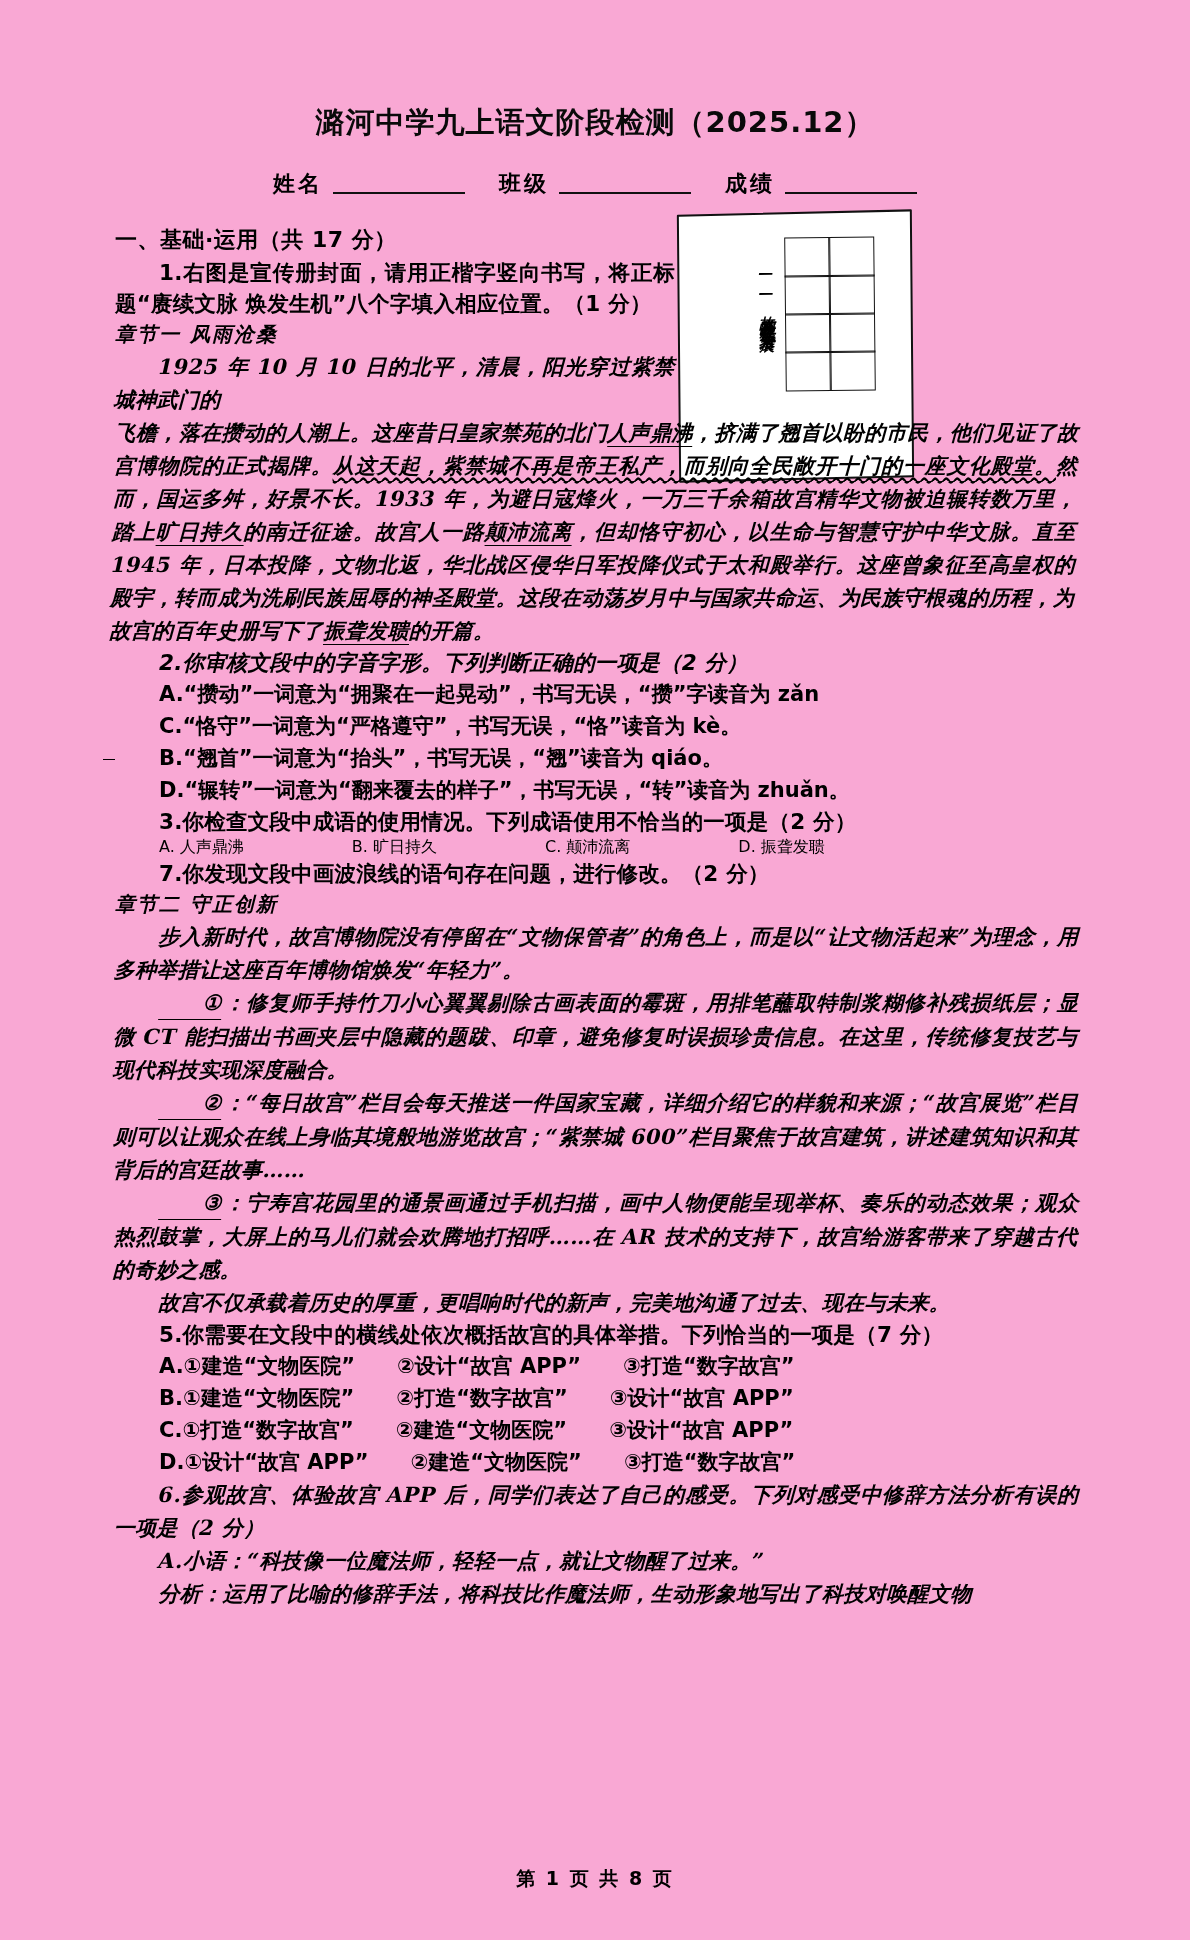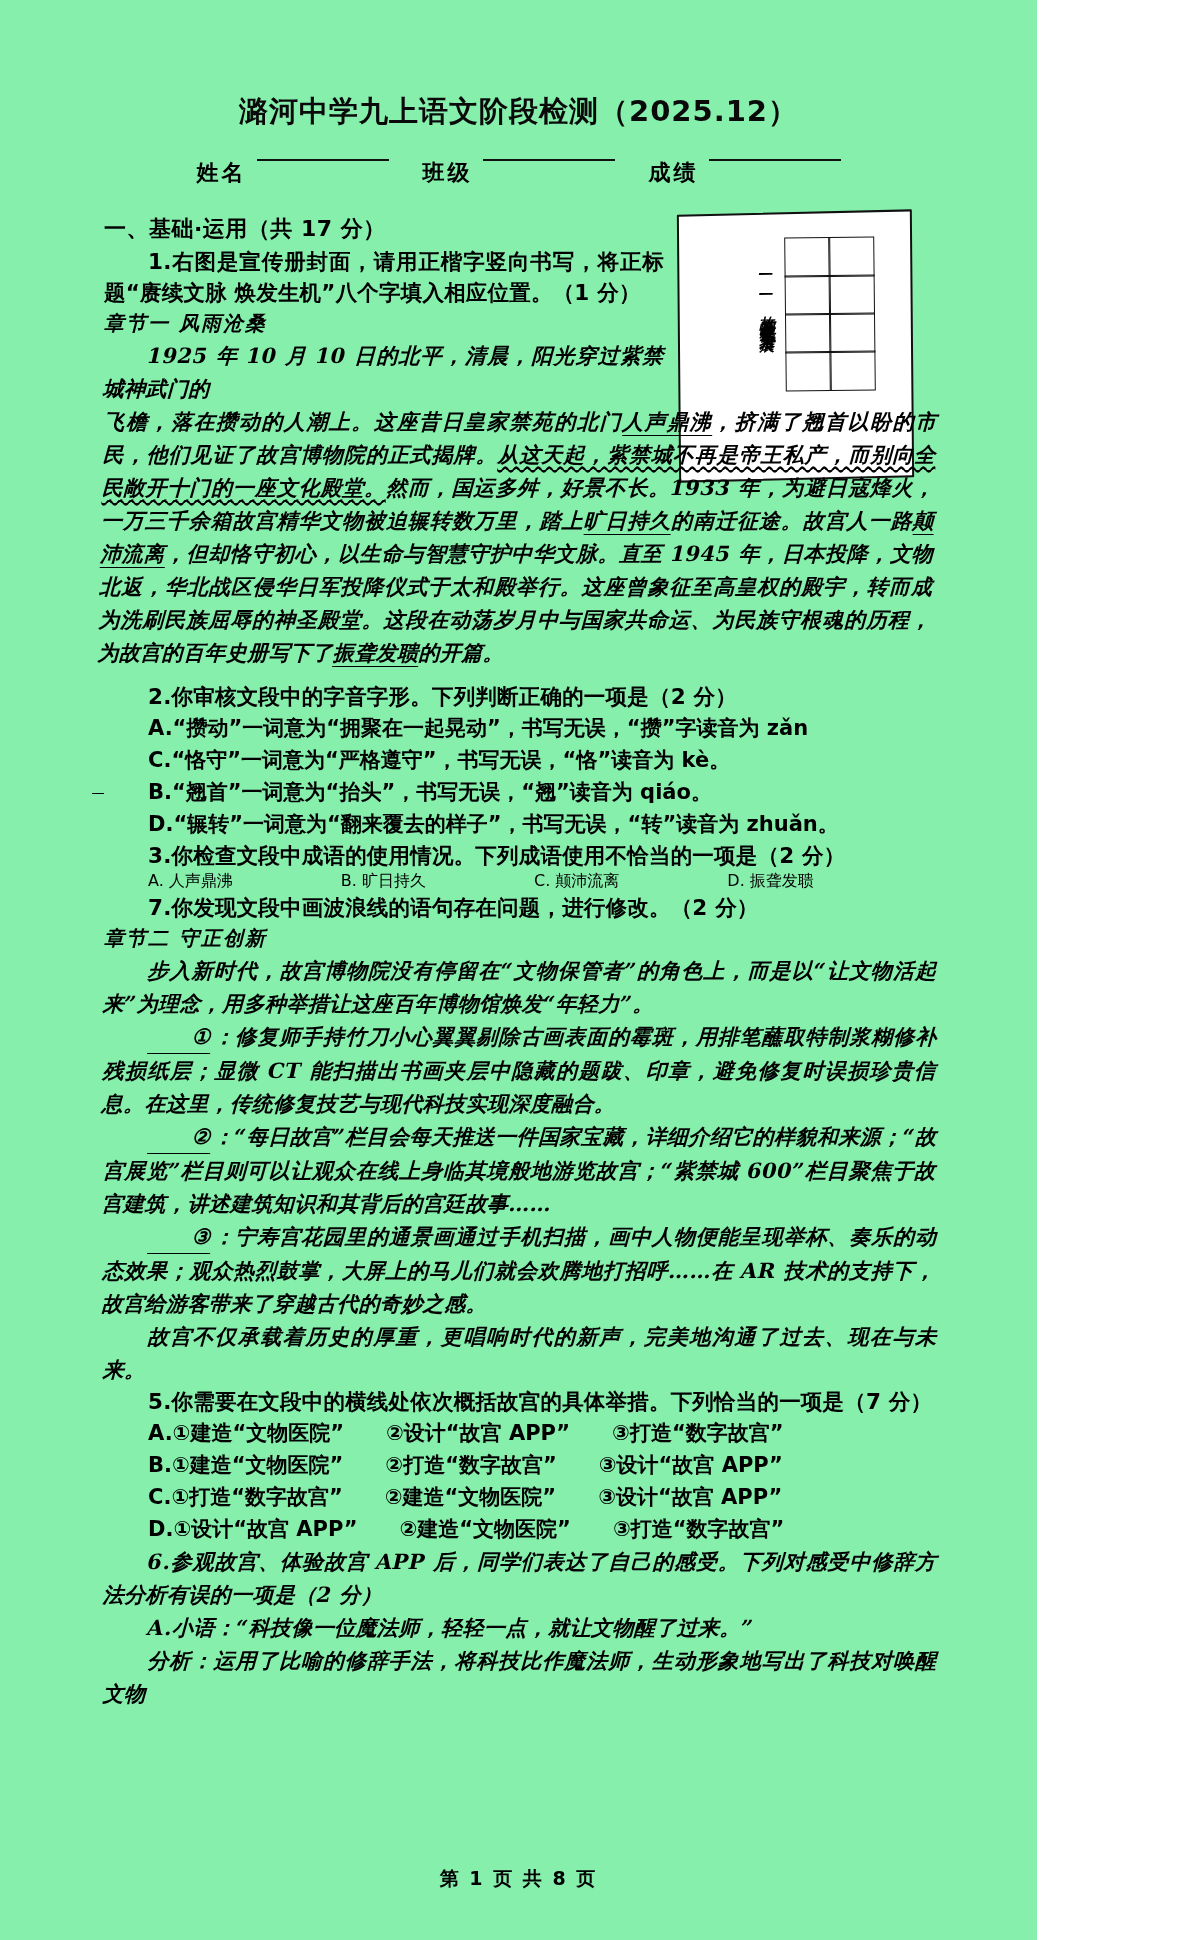--- a/index.html
+++ b/index.html
@@ -6,24 +6,24 @@
   html,body{margin:0;padding:0;}
   body{
     width:1190px;
     background:#ffffff;
     font-family:"DejaVu Sans","Liberation Sans",sans-serif;
     color:#000;
     -webkit-font-smoothing:none;
   }
   .page{
     position:relative;
-    width:1037px;
+    width:1190px;
     min-height:1940px;
-    background:#86efac;
-    padding:4px;
+    background:#f9a8d4;
+    padding:15px;
     box-sizing:border-box;
     overflow:hidden;
   }
   
   .title{
     text-align:center;
     font-family:"DejaVu Sans","Liberation Sans",sans-serif;
     font-weight:bold;
     font-size:29px;
     letter-spacing:1px;
@@ -32,21 +32,21 @@
   }
   .idline{
     display:flex;
     justify-content:center;
     gap:0px;
     margin-top:26px;
     font-size:22px;
     font-weight:bold;
     font-family:"DejaVu Sans","Liberation Sans",sans-serif;
   }
-  .idline .fld{display:flex;align-items:flex-start;}
+  .idline .fld{display:flex;align-items:flex-end;}
   .idline .lbl{letter-spacing:3px;}
   .idline .rule{
     display:inline-block;
     width:132px;
     border-bottom:2px solid #111;
     margin:0 34px 5px 10px;
     height:1px;
   }
   .idline .rule.last{margin-right:0;}
 
@@ -231,21 +231,21 @@
       <p class="chapter">章节一  风雨沧桑</p>
     </div>
 
     <div style="width:560px;">
       <p class="hw ind">1925 年 10 月 10 日的北平，清晨，阳光穿过紫禁城神武门的</p>
     </div>
     <div style="width:100%;">
       <p class="hw">飞檐，落在攒动的人潮上。这座昔日皇家禁苑的北门<span class="uu">人声鼎沸</span>，挤满了翘首以盼的市民，他们见证了故宫博物院的正式揭牌。<span class="wavy">从这天起，紫禁城不再是帝王私产，而别向全民敞开十门的一座文化殿堂。</span>然而，国运多舛，好景不长。1933 年，为避日寇烽火，一万三千余箱故宫精华文物被迫辗转数万里，踏上<span class="uu">旷日持久</span>的南迁征途。故宫人一路<span class="uu">颠沛流离</span>，但却恪守初心，以生命与智慧守护中华文脉。直至 1945 年，日本投降，文物北返，华北战区侵华日军投降仪式于太和殿举行。这座曾象征至高皇权的殿宇，转而成为洗刷民族屈辱的神圣殿堂。这段在动荡岁月中与国家共命运、为民族守根魂的历程，为故宫的百年史册写下了<span class="uu">振聋发聩</span>的开篇。</p>
     </div>
 
-    <p class="pr ind" style="margin-top:12px;">2.你审核文段中的字音字形。下列判断正确的一项是（2 分）</p>
+    <p class="pr ind" style="margin-top:0;font-style:italic;">2.你审核文段中的字音字形。下列判断正确的一项是（2 分）</p>
     <p class="opt">A.“攒动”一词意为“拥聚在一起晃动”，书写无误，“攒”字读音为 zǎn</p>
     <p class="opt">C.“恪守”一词意为“严格遵守”，书写无误，“恪”读音为 kè。</p>
     <p class="opt strike-b">B.“翘首”一词意为“抬头”，书写无误，“翘”读音为 qiáo。</p>
     <p class="opt">D.“辗转”一词意为“翻来覆去的样子”，书写无误，“转”读音为 zhuǎn。</p>
 
     <p class="pr ind">3.你检查文段中成语的使用情况。下列成语使用不恰当的一项是（2 分）</p>
     <div class="q3opts">
       <span class="it">A. 人声鼎沸</span>
       <span class="it">B. 旷日持久</span>
       <span class="it">C. 颠沛流离</span>

